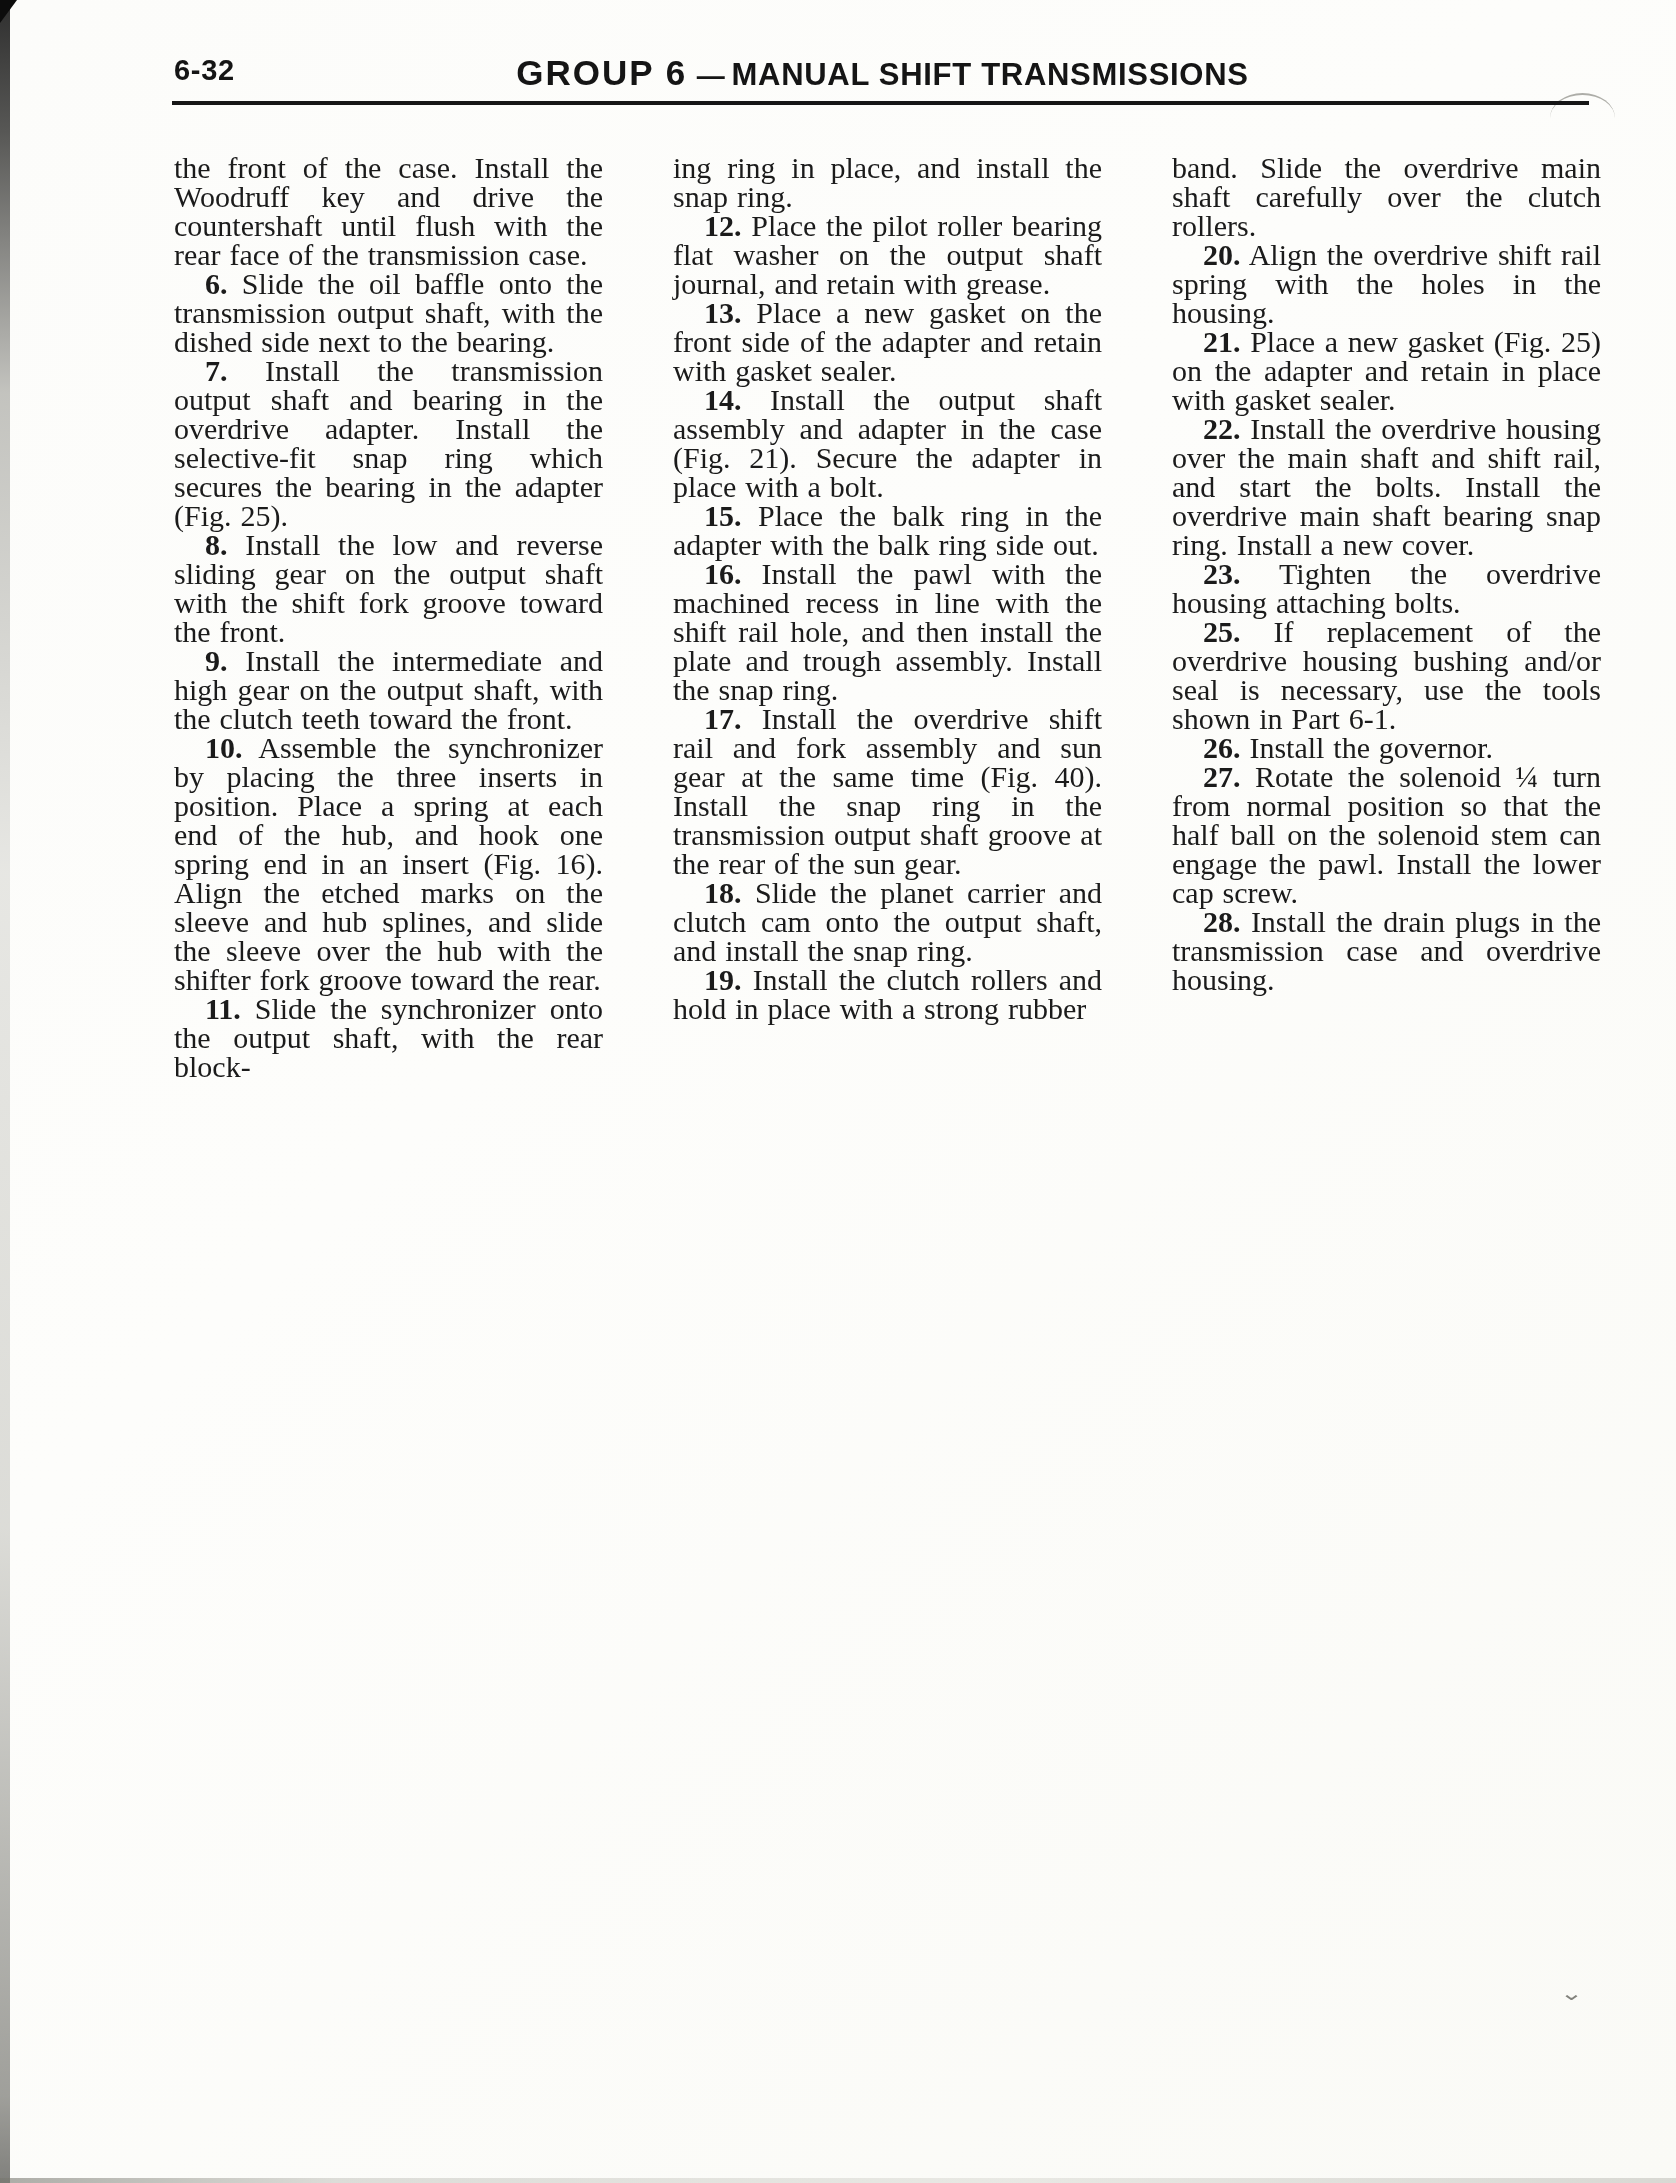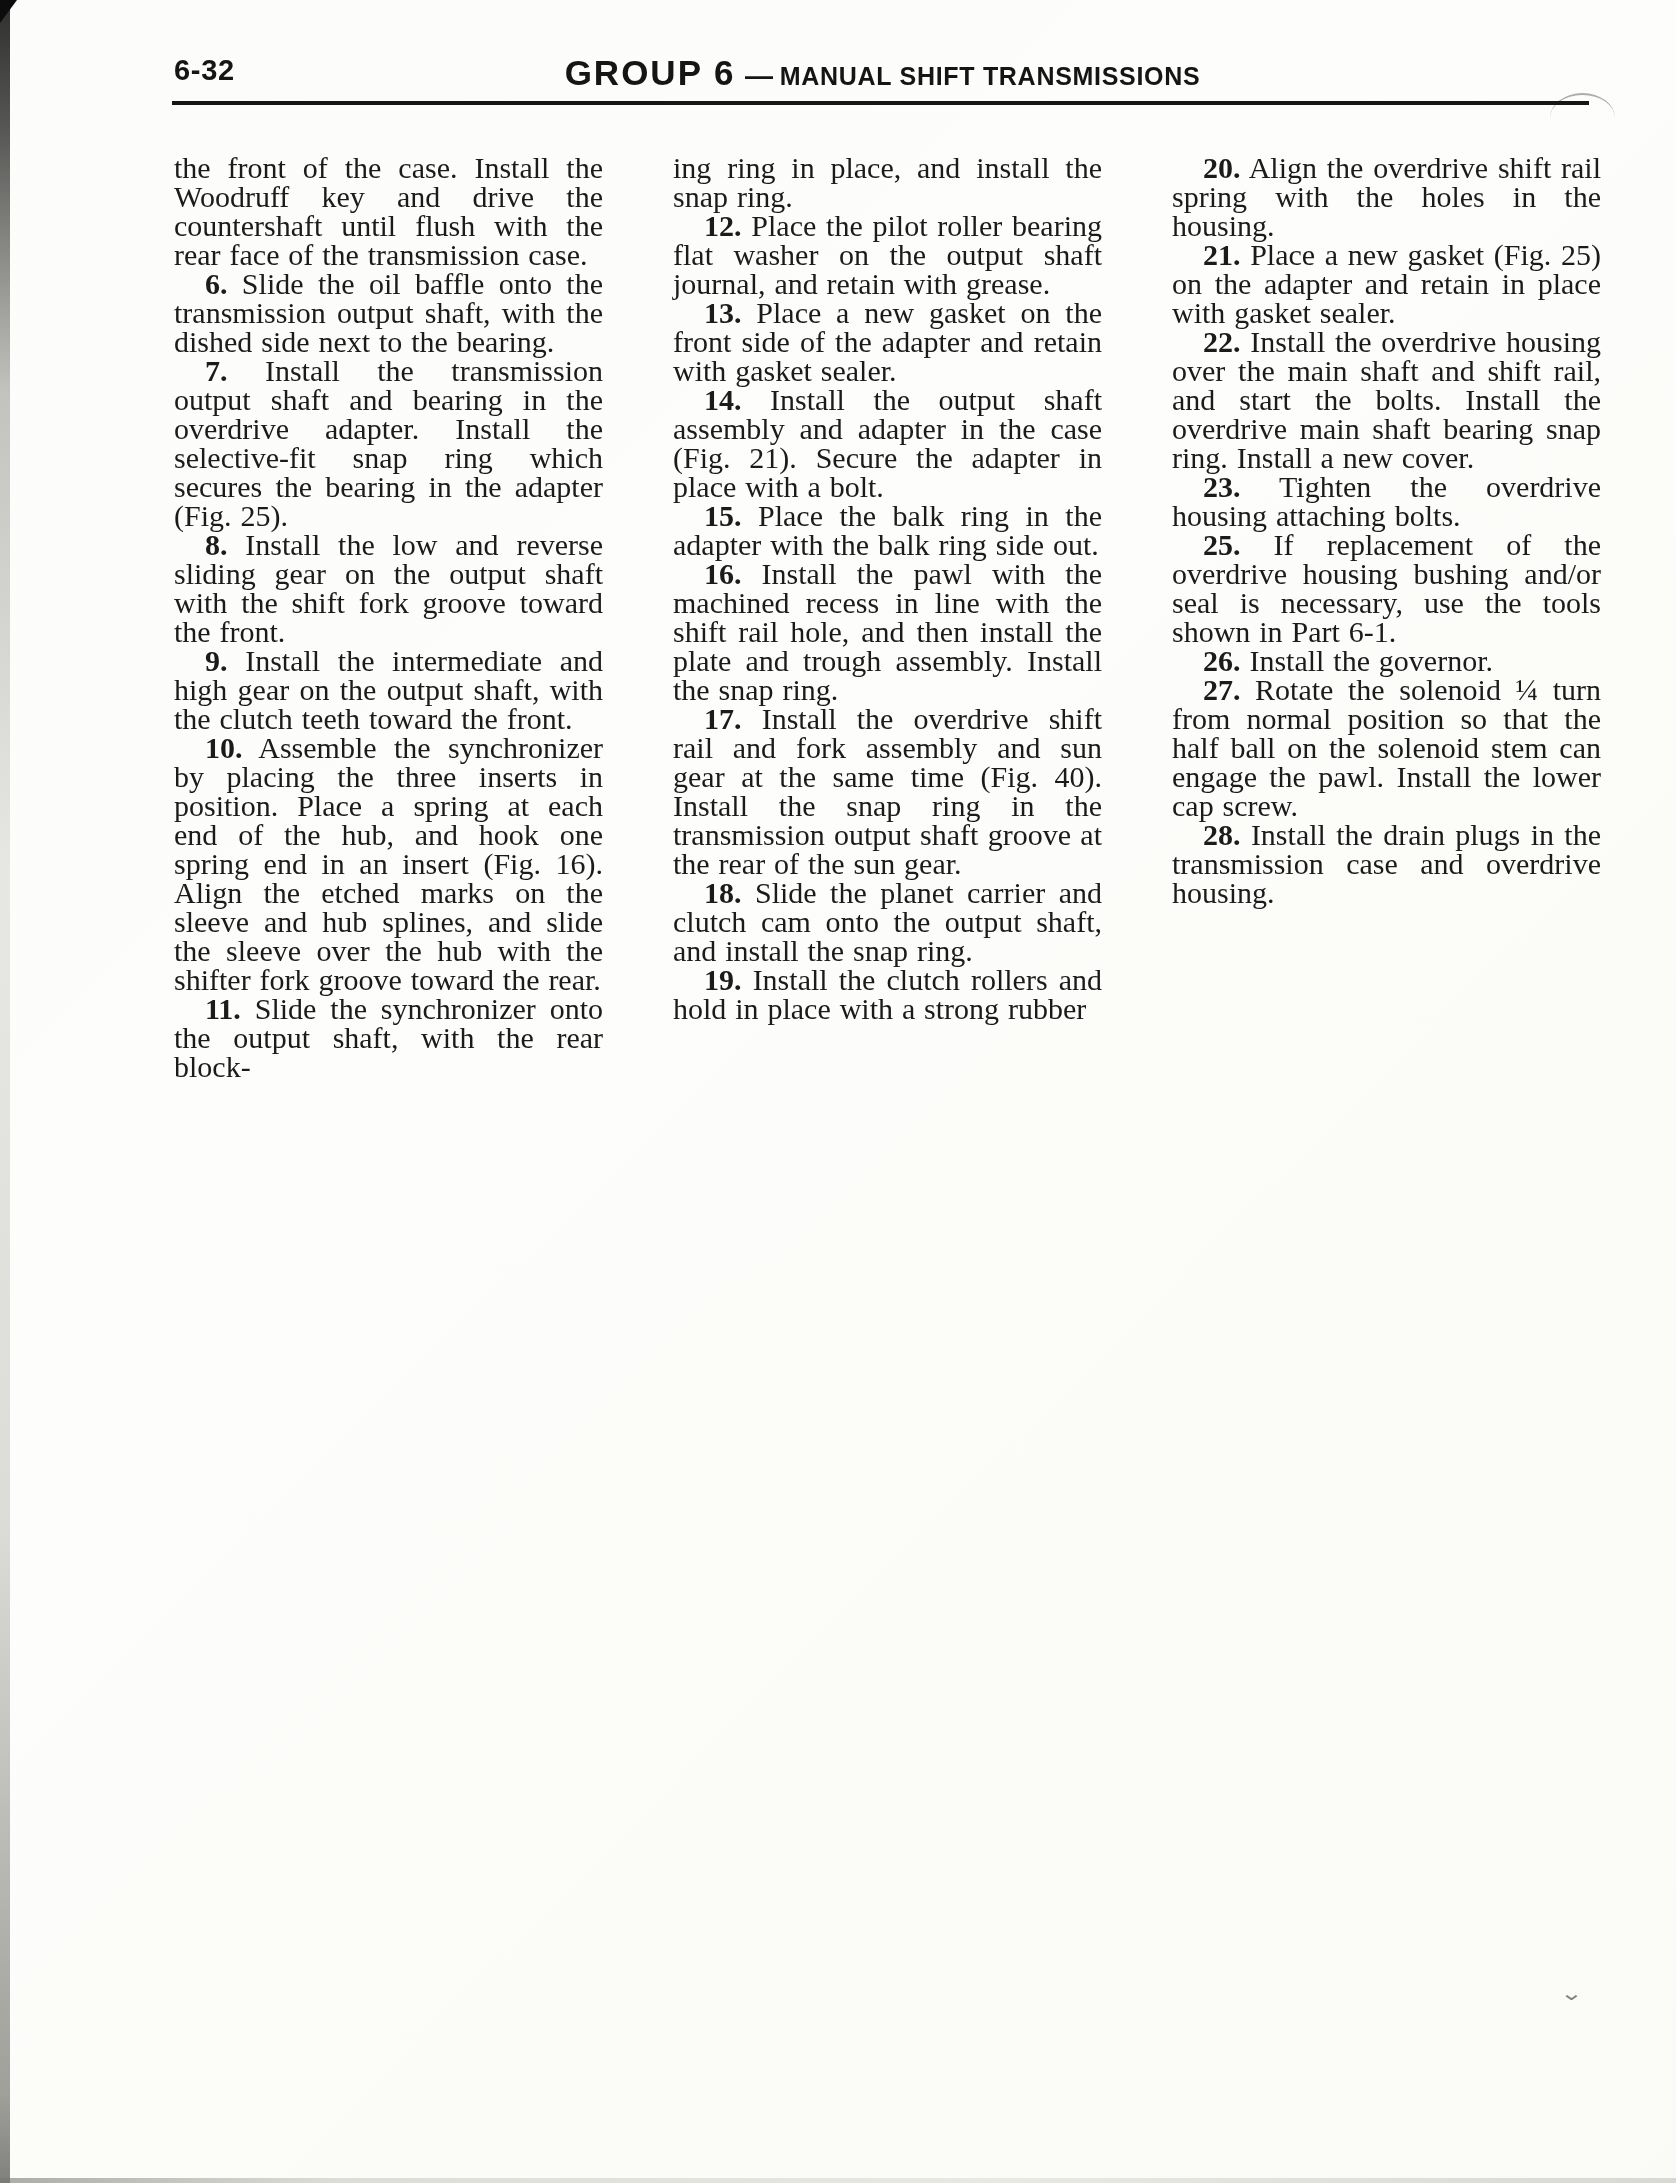--- a/index.html
+++ b/index.html
@@ -79,21 +79,21 @@
   }
   .header-group {
     font-size: 35px;
     letter-spacing: 2px;
   }
   .header-sep {
     font-size: 28px;
     margin: 0 6.8px 0 9.5px;
   }
   .header-title {
-    font-size: 25px;
+    font-size: 31px;
     letter-spacing: 0.7px;
   }
   .rule {
     position: absolute;
     left: 172px; top: 101px;
     width: 1417px; height: 4px;
     background: #161616;
   }
 
   
@@ -153,20 +153,21 @@
         <p class="para"><b>12.</b> <span>Place the pilot roller bearing flat washer on the output shaft journal, and retain with grease.</span></p>
         <p class="para"><b>13.</b> <span>Place a new gasket on the front side of the adapter and retain with gasket sealer.</span></p>
         <p class="para"><b>14.</b> <span>Install the output shaft assembly and adapter in the case (Fig. 21). Secure the adapter in place with a bolt.</span></p>
         <p class="para"><b>15.</b> <span>Place the balk ring in the adapter with the balk ring side out.</span></p>
         <p class="para"><b>16.</b> <span>Install the pawl with the machined recess in line with the shift rail hole, and then install the plate and trough assembly. Install the snap ring.</span></p>
         <p class="para"><b>17.</b> <span>Install the overdrive shift rail and fork assembly and sun gear at the same time (Fig. 40). Install the snap ring in the transmission output shaft groove at the rear of the sun gear.</span></p>
         <p class="para"><b>18.</b> <span>Slide the planet carrier and clutch cam onto the output shaft, and install the snap ring.</span></p>
         <p class="para"><b>19.</b> <span>Install the clutch rollers and hold in place with a strong rubber</span></p>
       </div>
     <div class="column">
+        <p class="para cont"><span>band. Slide the overdrive main shaft carefully over the clutch rollers.</span></p>
         <p class="para"><b>20.</b> <span>Align the overdrive shift rail spring with the holes in the housing.</span></p>
         <p class="para"><b>21.</b> <span>Place a new gasket (Fig. 25) on the adapter and retain in place with gasket sealer.</span></p>
         <p class="para"><b>22.</b> <span>Install the overdrive housing over the main shaft and shift rail, and start the bolts. Install the overdrive main shaft bearing snap ring. Install a new cover.</span></p>
         <p class="para"><b>23.</b> <span>Tighten the overdrive housing attaching bolts.</span></p>
         <p class="para"><b>25.</b> <span>If replacement of the overdrive housing bushing and/or seal is necessary, use the tools shown in Part 6-1.</span></p>
         <p class="para"><b>26.</b> <span>Install the governor.</span></p>
         <p class="para"><b>27.</b> <span>Rotate the solenoid ¼ turn from normal position so that the half ball on the solenoid stem can engage the pawl. Install the lower cap screw.</span></p>
         <p class="para"><b>28.</b> <span>Install the drain plugs in the transmission case and overdrive housing.</span></p>
       </div>
   </div>

